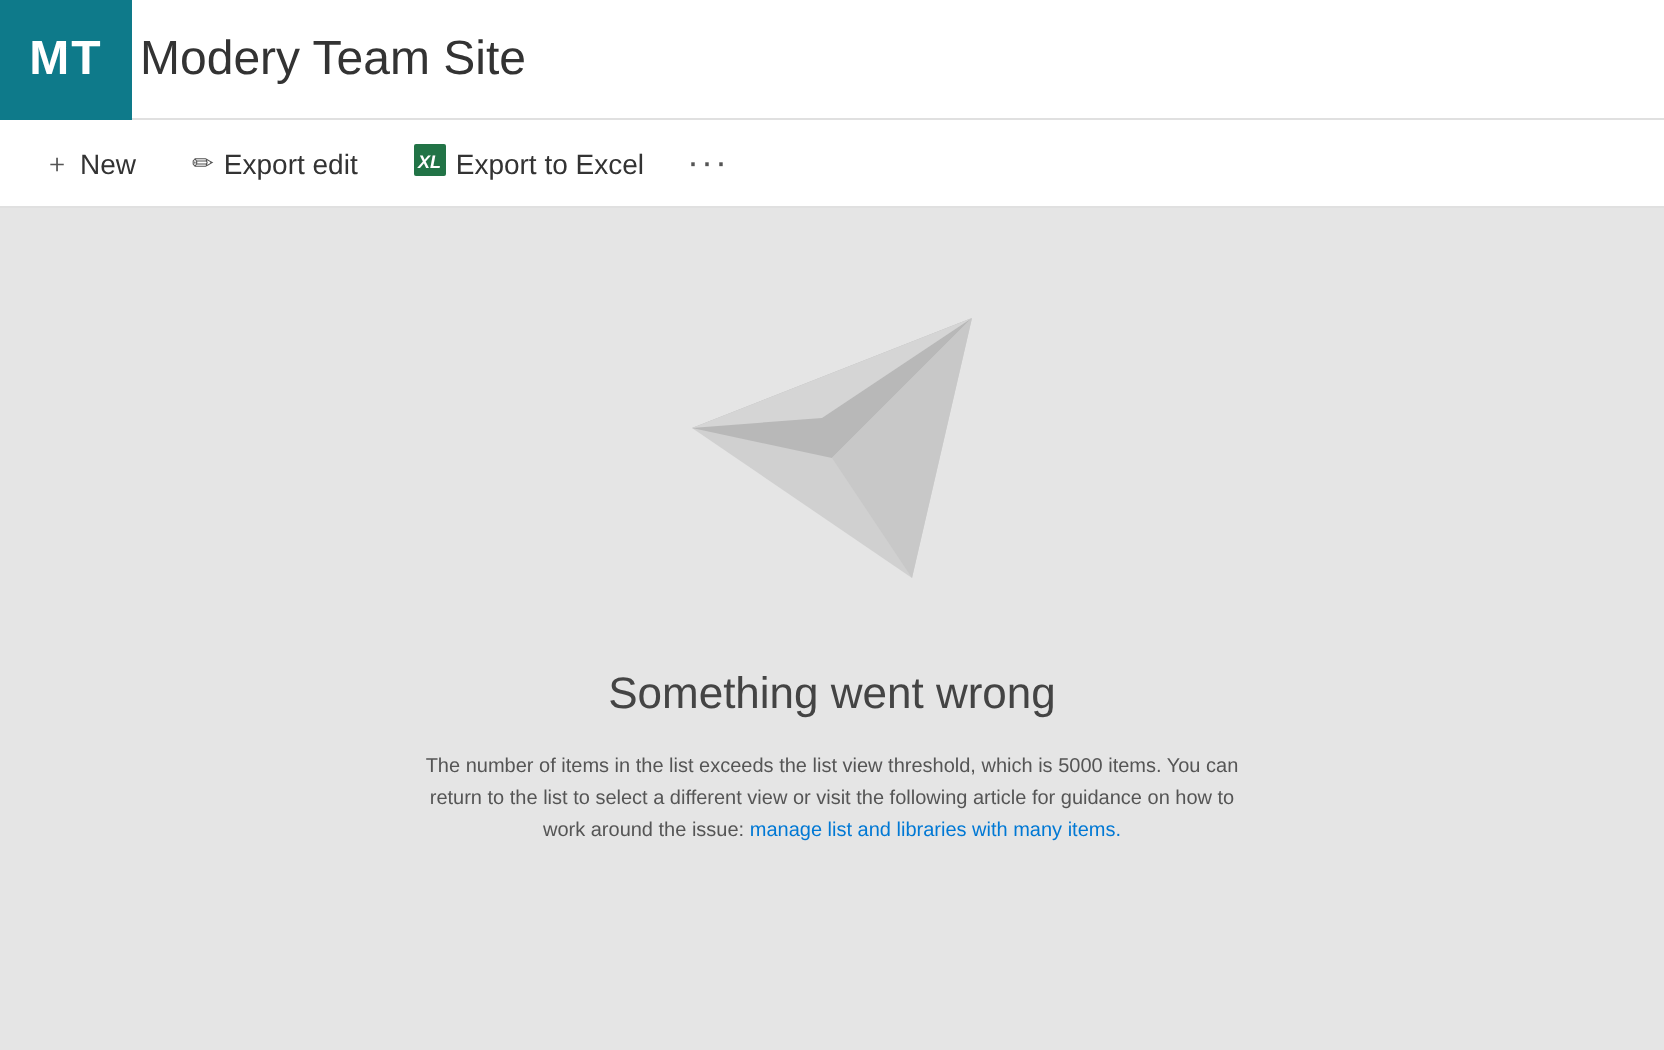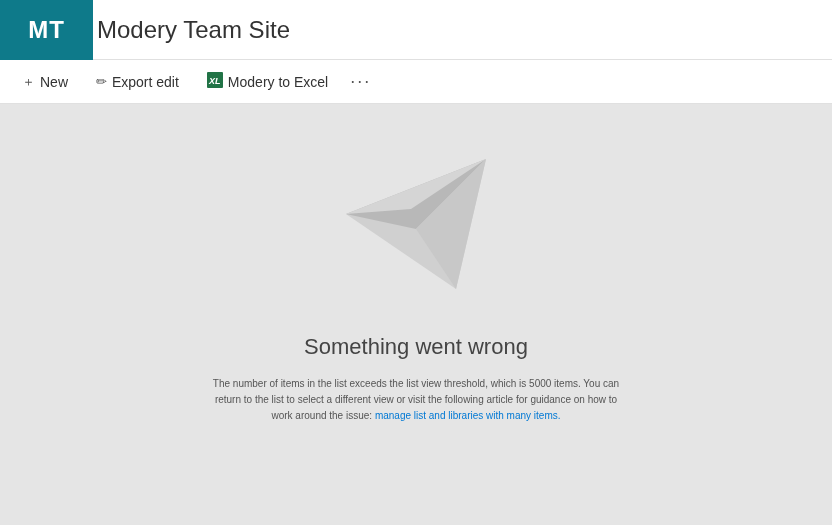--- a/index.html
+++ b/index.html
@@ -15,21 +15,21 @@
     .header {
       display: flex;
       align-items: center;
       height: 60px;
       background: #fff;
       border-bottom: 1px solid #e0e0e0;
       padding: 0 16px;
     }
 
     .logo-block {
-      width: 93px;
+      width: 66px;
       height: 60px;
       background: #0e7a8a;
       display: flex;
       align-items: center;
       justify-content: center;
       flex-shrink: 0;
       margin-left: -16px;
     }
 
     .logo-initials {
@@ -172,21 +172,21 @@
     <span>Export edit</span>
   </button>
 
   <button class="toolbar-btn">
     <span class="excel-icon">
       <svg width="16" height="16" viewBox="0 0 16 16" fill="none">
         <rect width="16" height="16" rx="1" fill="#217346"></rect>
         <text x="2" y="12" font-size="9" fill="white" font-weight="bold" font-family="Arial">XL</text>
       </svg>
     </span>
-    <span>Modery to Excel</span>
+    <span>Export to Excel</span>
   </button>
 
 
   <button class="more-btn">
     <span>···</span>
   </button>
 </div>
 
 <div class="main-content">
 

